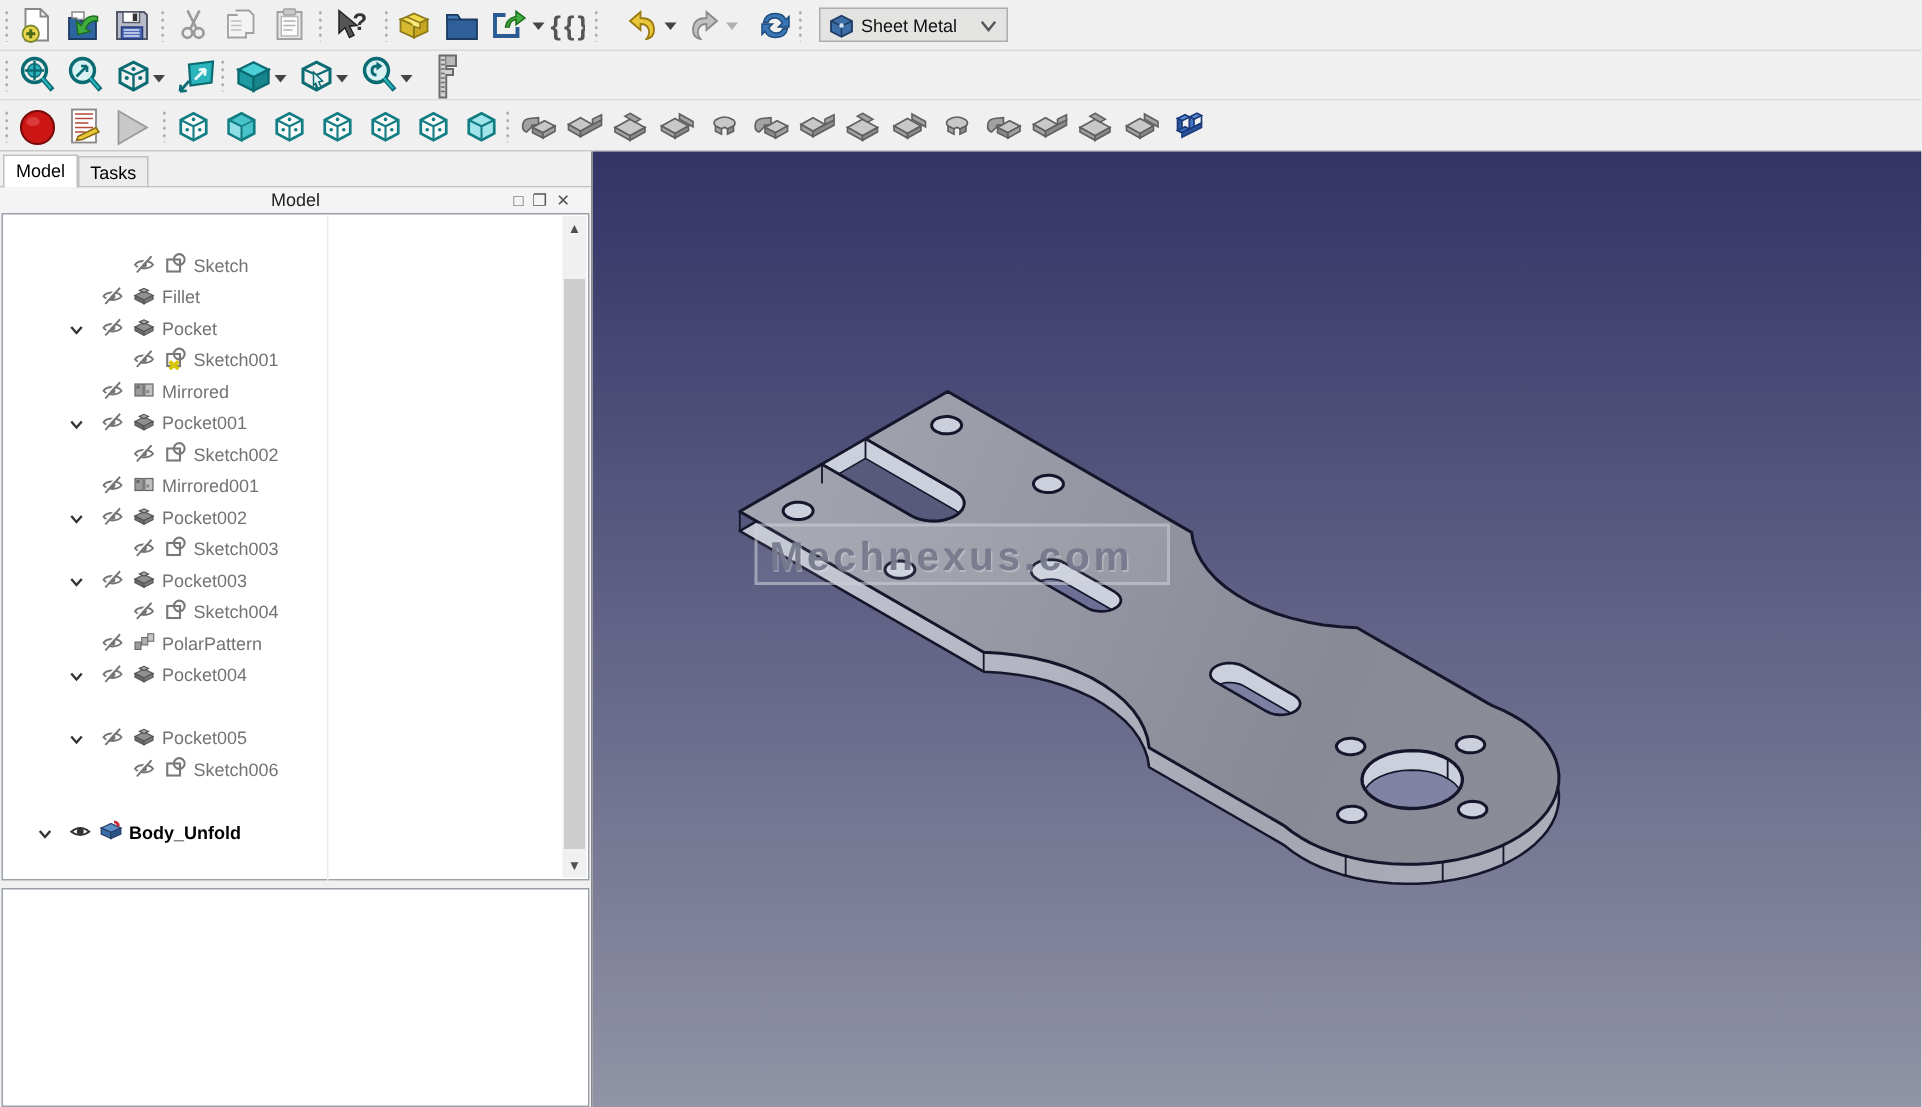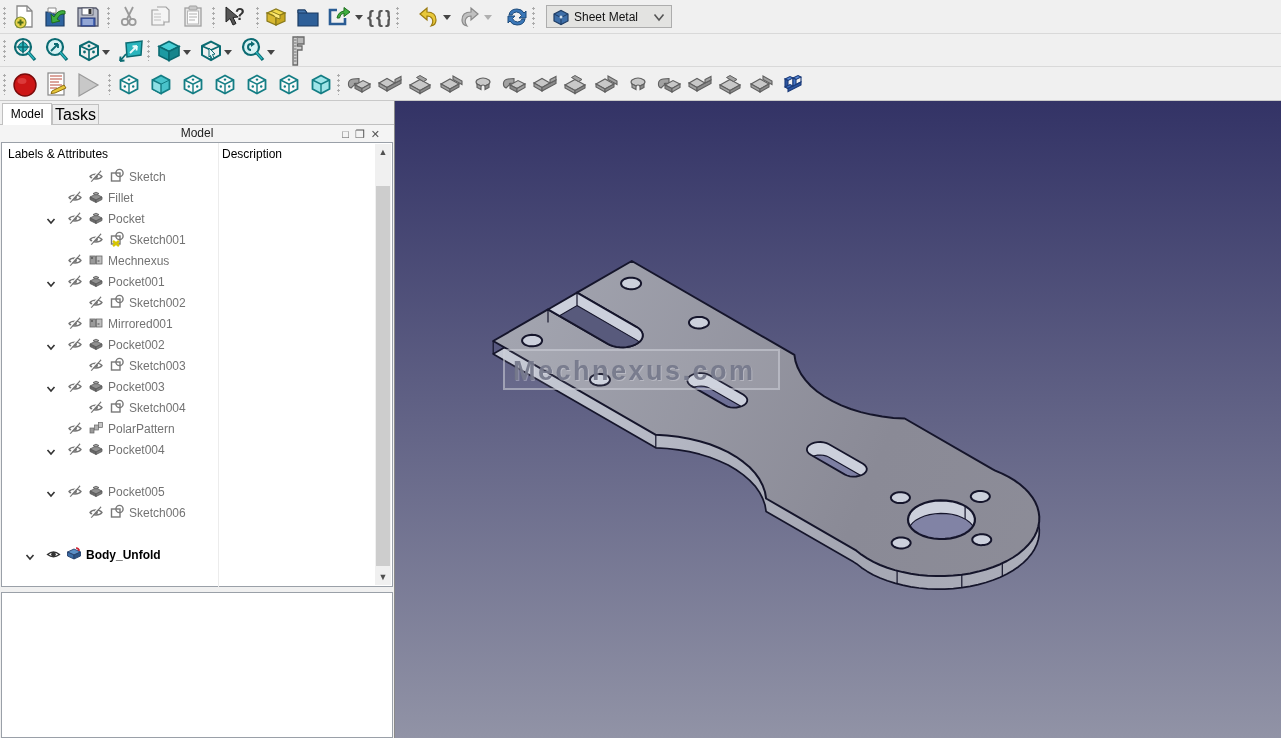--- a/index.html
+++ b/index.html
@@ -8,21 +8,21 @@
 #tb1 { left:0; top:0; width:1281px; height:34px; background:#f0f0f0; border-bottom:1px solid #d9d9d9; }
 #tb2 { left:0; top:34px; width:1281px; height:33px; background:#f0f0f0; border-bottom:1px solid #d9d9d9; }
 #tb3 { left:0; top:67px; width:1281px; height:34px; background:#f0f0f0; border-bottom:1px solid #c9c9c9; }
 .ic { position:absolute; }
 .hdl { position:absolute; width:3px; height:22px; background-image:radial-gradient(circle,#a8a8a8 34%,transparent 38%); background-size:3px 5px; }
 
 #combo { position:absolute; left:546px; top:5px; width:126px; height:23px; background:#e3e3e1; border:1px solid #adadad; font-size:12px; color:#111; }
 #combo .txt { position:absolute; left:27px; top:4px; }
 
 #tabModel { left:2px; top:103px; width:50px; height:22px; background:#fff; border:1px solid #c0c0c0; border-bottom:none; font-size:12px; text-align:center; line-height:21px; z-index:3; }
-#tabTasks { left:52px; top:104px; width:47px; height:21px; background:#ededed; border:1px solid #c0c0c0; border-bottom:none; font-size:16px; text-align:center; line-height:20px; }
+#tabTasks { left:52px; top:104px; width:47px; height:21px; background:#ededed; border:1px solid #c0c0c0; border-bottom:none; font-size:12px; text-align:center; line-height:20px; }
 #tabline { left:0; top:124px; width:395px; height:1px; background:#c0c0c0; }
 #phead { left:0; top:125px; width:394px; height:17px; background:#f4f4f4; font-size:12px; color:#222; text-align:center; line-height:16px; }
 #phbtn { position:absolute; right:8px; top:1px; font-size:11px; color:#555; letter-spacing:6px; }
 #treebox { left:1px; top:142px; width:392px; height:445px; background:#fff; border:1px solid #9aa0a8; }
 #treehdr { position:absolute; left:0; top:0; width:100%; height:22px; border-bottom:0; font-size:12px; color:#000; }
 #treehdr .c1 { position:absolute; left:6px; top:4px; }
 #treehdr .c2 { position:absolute; left:220px; top:4px; }
 #colline { position:absolute; left:216px; top:0; width:1px; height:445px; background:#ececec; }
 .trow { position:absolute; left:0; width:370px; height:21px; }
 .ti { position:absolute; }
@@ -348,24 +348,20 @@
         <path d="M13 6 L13 14 M18 4 L21 5.5 L21 10 L16 12.5" fill="none" stroke="#1a3a78" stroke-width="1.1"></path>
         <path d="M13 6 L18 3.5 L21 5 L16 7.5 Z" fill="#5a8ad8" stroke="#1a3a78" stroke-width="1.1"></path>
         <path d="M13 6 L13 14 L16 12.5 L16 7.5 Z" fill="#4577c8" stroke="#1a3a78" stroke-width="1.1"></path>
       </svg>
     </div>
 <div class="abs" id="tabModel">Model</div>
 <div class="abs" id="tabTasks">Tasks</div>
 <div class="abs" id="tabline"></div>
 <div class="abs" id="phead">Model<span id="phbtn">□❐✕</span></div>
 <div class="abs" id="treebox">
-  <div id="treehdr">
-        <span class="c1">Labels &amp; Attributes</span>
-        <span class="c2">Description</span>
-      </div>
   <div id="colline"></div>
   <div style="position:absolute;left:0;top:0;width:100%;height:100%;overflow:hidden;">
 <div class="trow" style="top:22.5px">
           <span class="ti" style="left:86px;top:3px"><svg width="16" height="15" viewBox="0 0 16 15">
               <path d="M2 7.5 C4.5 4.2 11.5 4.2 14 7.5 C11.5 10.8 4.5 10.8 2 7.5 Z" fill="none" stroke="#757575" stroke-width="1.3"></path>
               <circle cx="8" cy="7.5" r="1.9" fill="#757575"></circle>
               <path d="M3.2 12.6 L13 1.8" stroke="#757575" stroke-width="1.4"></path>
               <path d="M2.2 11.8 L12 1" stroke="#fdfdfd" stroke-width="1.2"></path>
             </svg></span>
           <span class="ti" style="left:107px;top:2px"><svg width="16" height="16" viewBox="0 0 16 16">
@@ -427,21 +423,21 @@
               <circle cx="8" cy="7.5" r="1.9" fill="#757575"></circle>
               <path d="M3.2 12.6 L13 1.8" stroke="#757575" stroke-width="1.4"></path>
               <path d="M2.2 11.8 L12 1" stroke="#fdfdfd" stroke-width="1.2"></path>
             </svg></span>
           <span class="ti" style="left:86px;top:2px"><svg width="16" height="16" viewBox="0 0 16 16">
               <rect x="2" y="4" width="5.5" height="8" fill="#9a9a9a" stroke="#666" stroke-width="0.8"></rect>
               <rect x="8.5" y="4" width="5.5" height="8" fill="#c0c0c0" stroke="#666" stroke-width="0.8"></rect>
               <rect x="3" y="5" width="2" height="2" fill="#666"></rect>
               <rect x="9.5" y="8" width="2" height="2" fill="#888"></rect>
             </svg></span>
-          <span class="tlbl" style="left:106px">Mechnexus</span>
+          <span class="tlbl" style="left:106px">Mirrored</span>
         </div>
 <div class="trow" style="top:127.5px">
           <span class="ti" style="left:43px;top:5px"><svg width="12" height="12" viewBox="0 0 12 12">
               <path d="M2.5 4 L6 8 L9.5 4" fill="none" stroke="#333" stroke-width="1.6"></path>
             </svg></span>
           <span class="ti" style="left:65px;top:3px"><svg width="16" height="15" viewBox="0 0 16 15">
               <path d="M2 7.5 C4.5 4.2 11.5 4.2 14 7.5 C11.5 10.8 4.5 10.8 2 7.5 Z" fill="none" stroke="#757575" stroke-width="1.3"></path>
               <circle cx="8" cy="7.5" r="1.9" fill="#757575"></circle>
               <path d="M3.2 12.6 L13 1.8" stroke="#757575" stroke-width="1.4"></path>
               <path d="M2.2 11.8 L12 1" stroke="#fdfdfd" stroke-width="1.2"></path>

